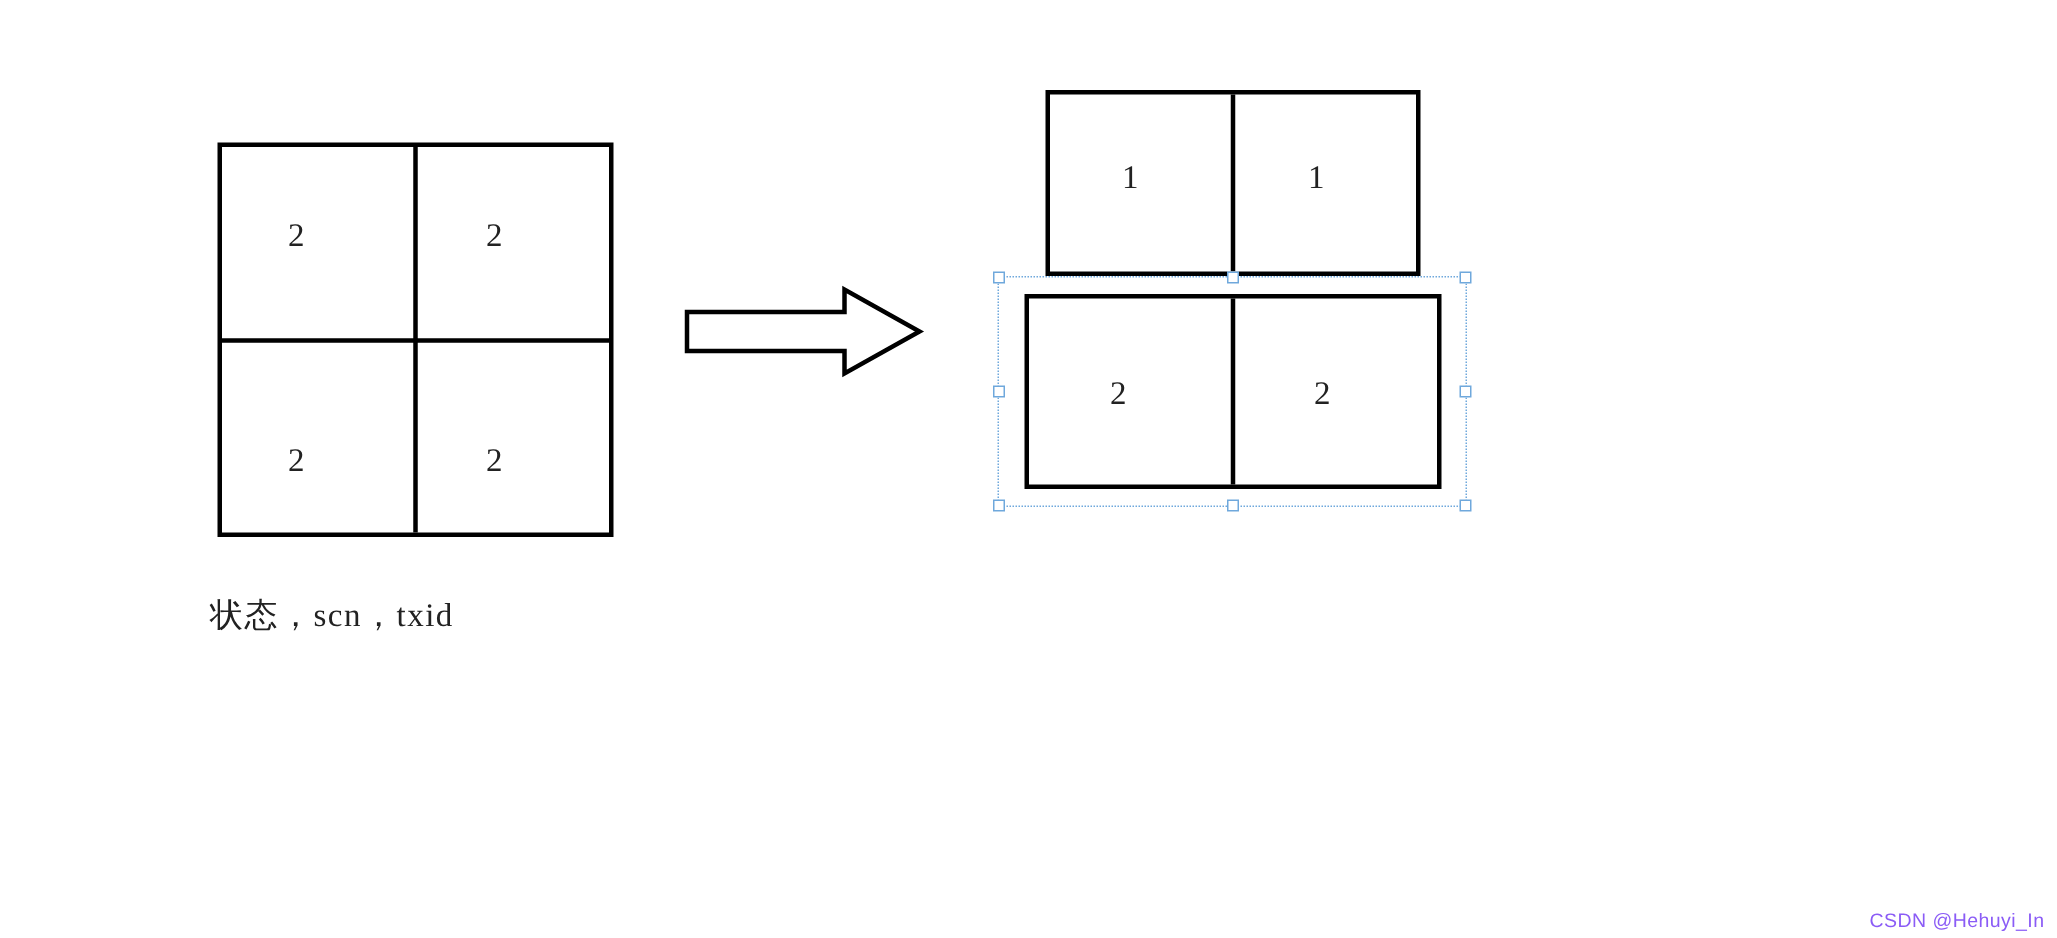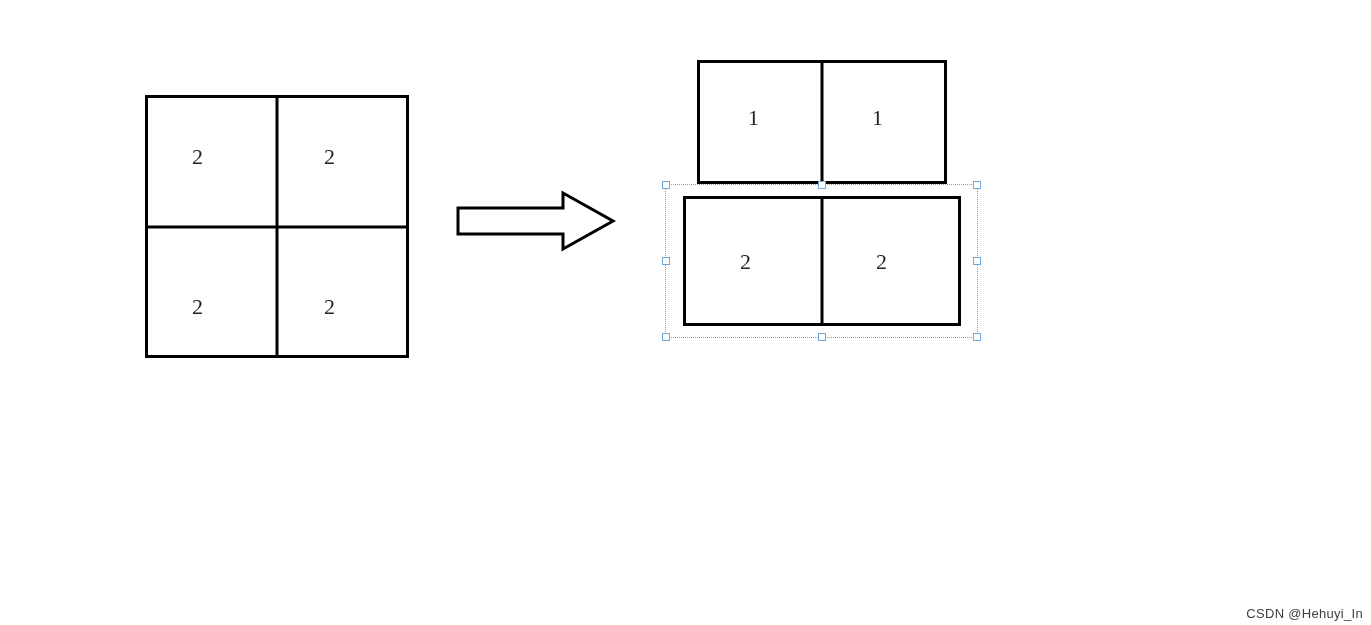--- a/index.html
+++ b/index.html
@@ -115,38 +115,39 @@
       background: #fff;
       border: 1px solid #6fa8dc;
       transform: translate(-50%, -50%);
     }
     .watermark {
       position: absolute;
       right: 8px;
       bottom: 4px;
       font-family: Arial, sans-serif;
       font-size: 13px;
-      color: #404040;
+      color: #8b5cf6;
       letter-spacing: 0.3px;
     }
   </style>
 </head>
 <body>
 
 <div class="canvas">
 
   <div class="grid-left">
     <div class="vline"></div>
     <div class="hline"></div>
     <span class="cell-label" style="left:44px; top:46px;">2</span>
     <span class="cell-label" style="left:176px; top:46px;">2</span>
     <span class="cell-label" style="left:44px; top:196px;">2</span>
     <span class="cell-label" style="left:176px; top:196px;">2</span>
   </div>
 
+  <div class="caption-left">状态，scn，txid</div>
 
   <div class="arrow-wrap">
     <svg width="170" height="70" viewBox="0 0 170 70">
       <polygon points="5,22 110,22 110,7 160,35 110,63 110,48 5,48" fill="#ffffff" stroke="#000" stroke-width="3" stroke-linejoin="miter"></polygon>
     </svg>
   </div>
 
   <div class="grid-right-top">
     <div class="vline"></div>
     <span class="cell-label" style="left:48px; top:42px;">1</span>

